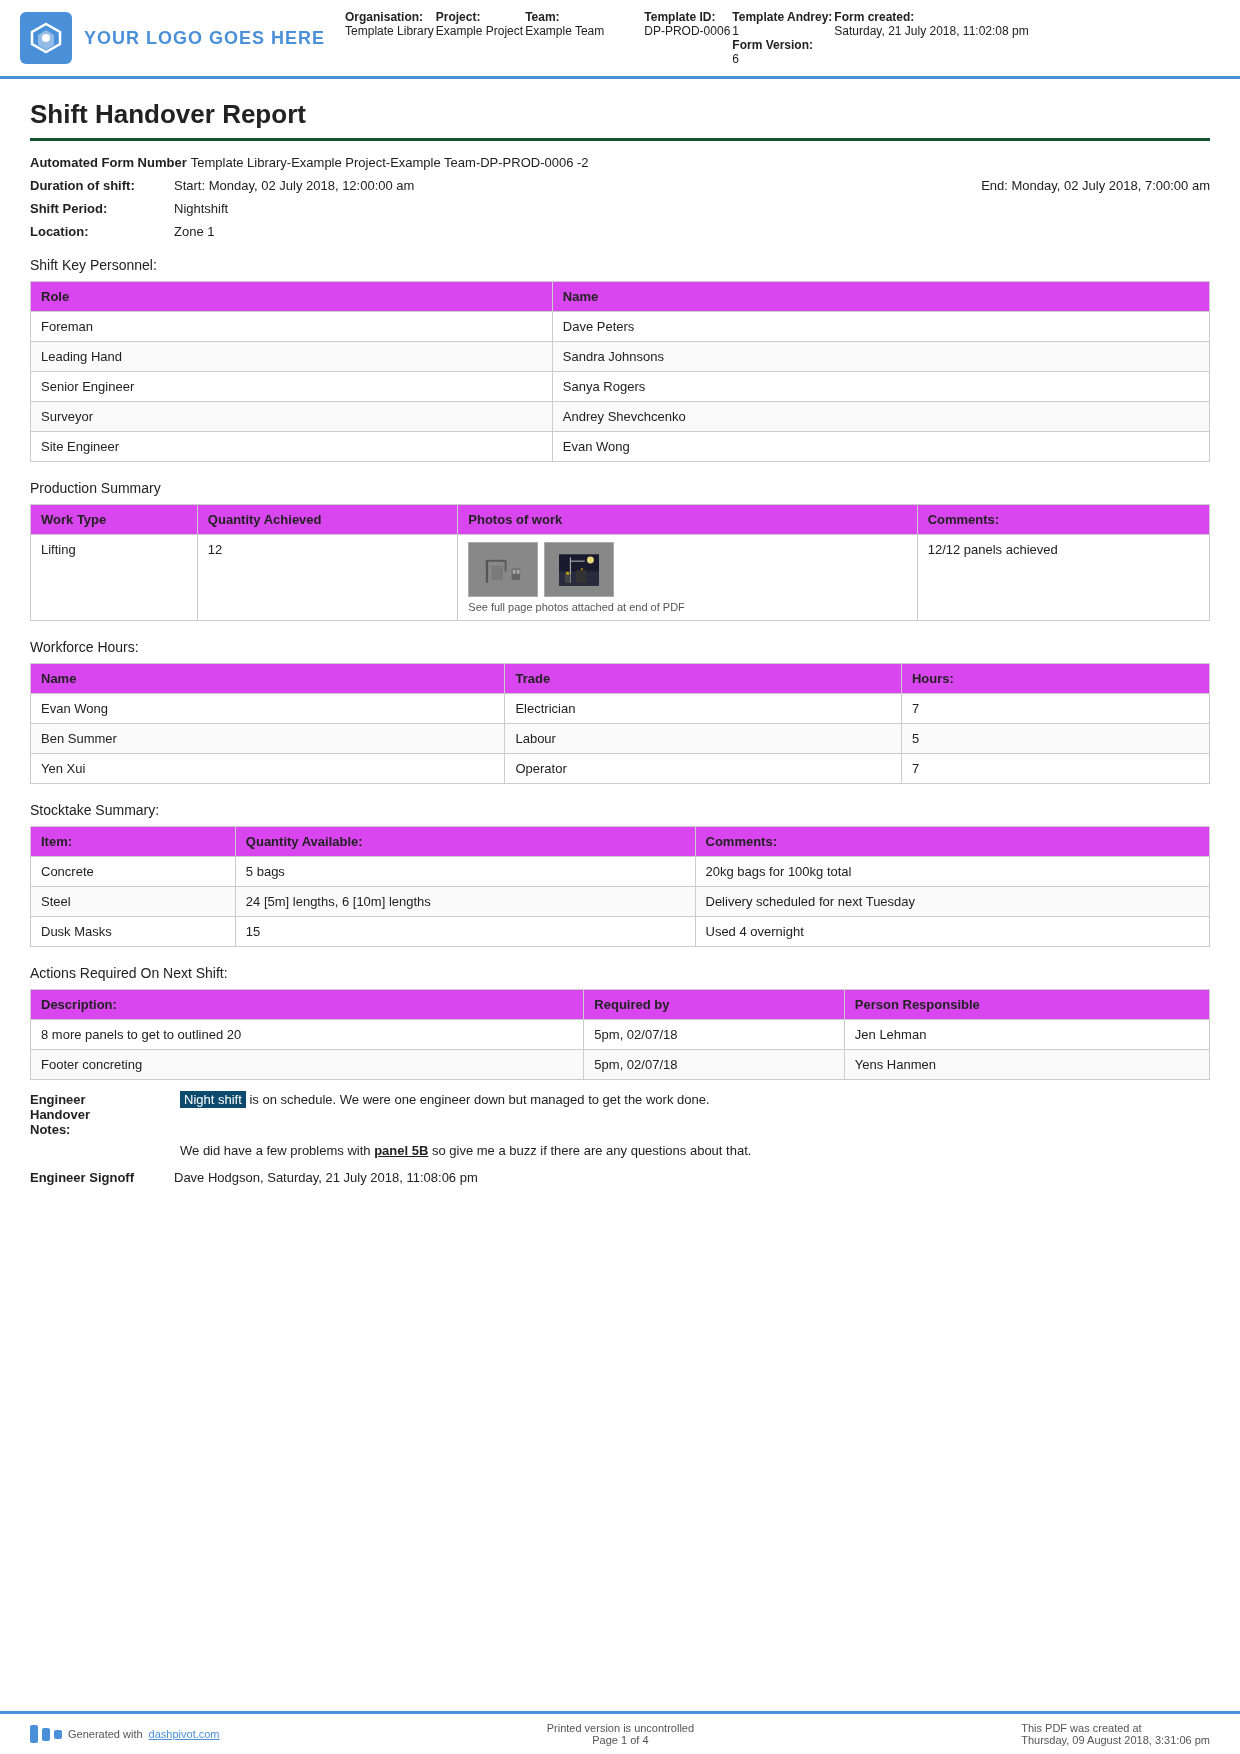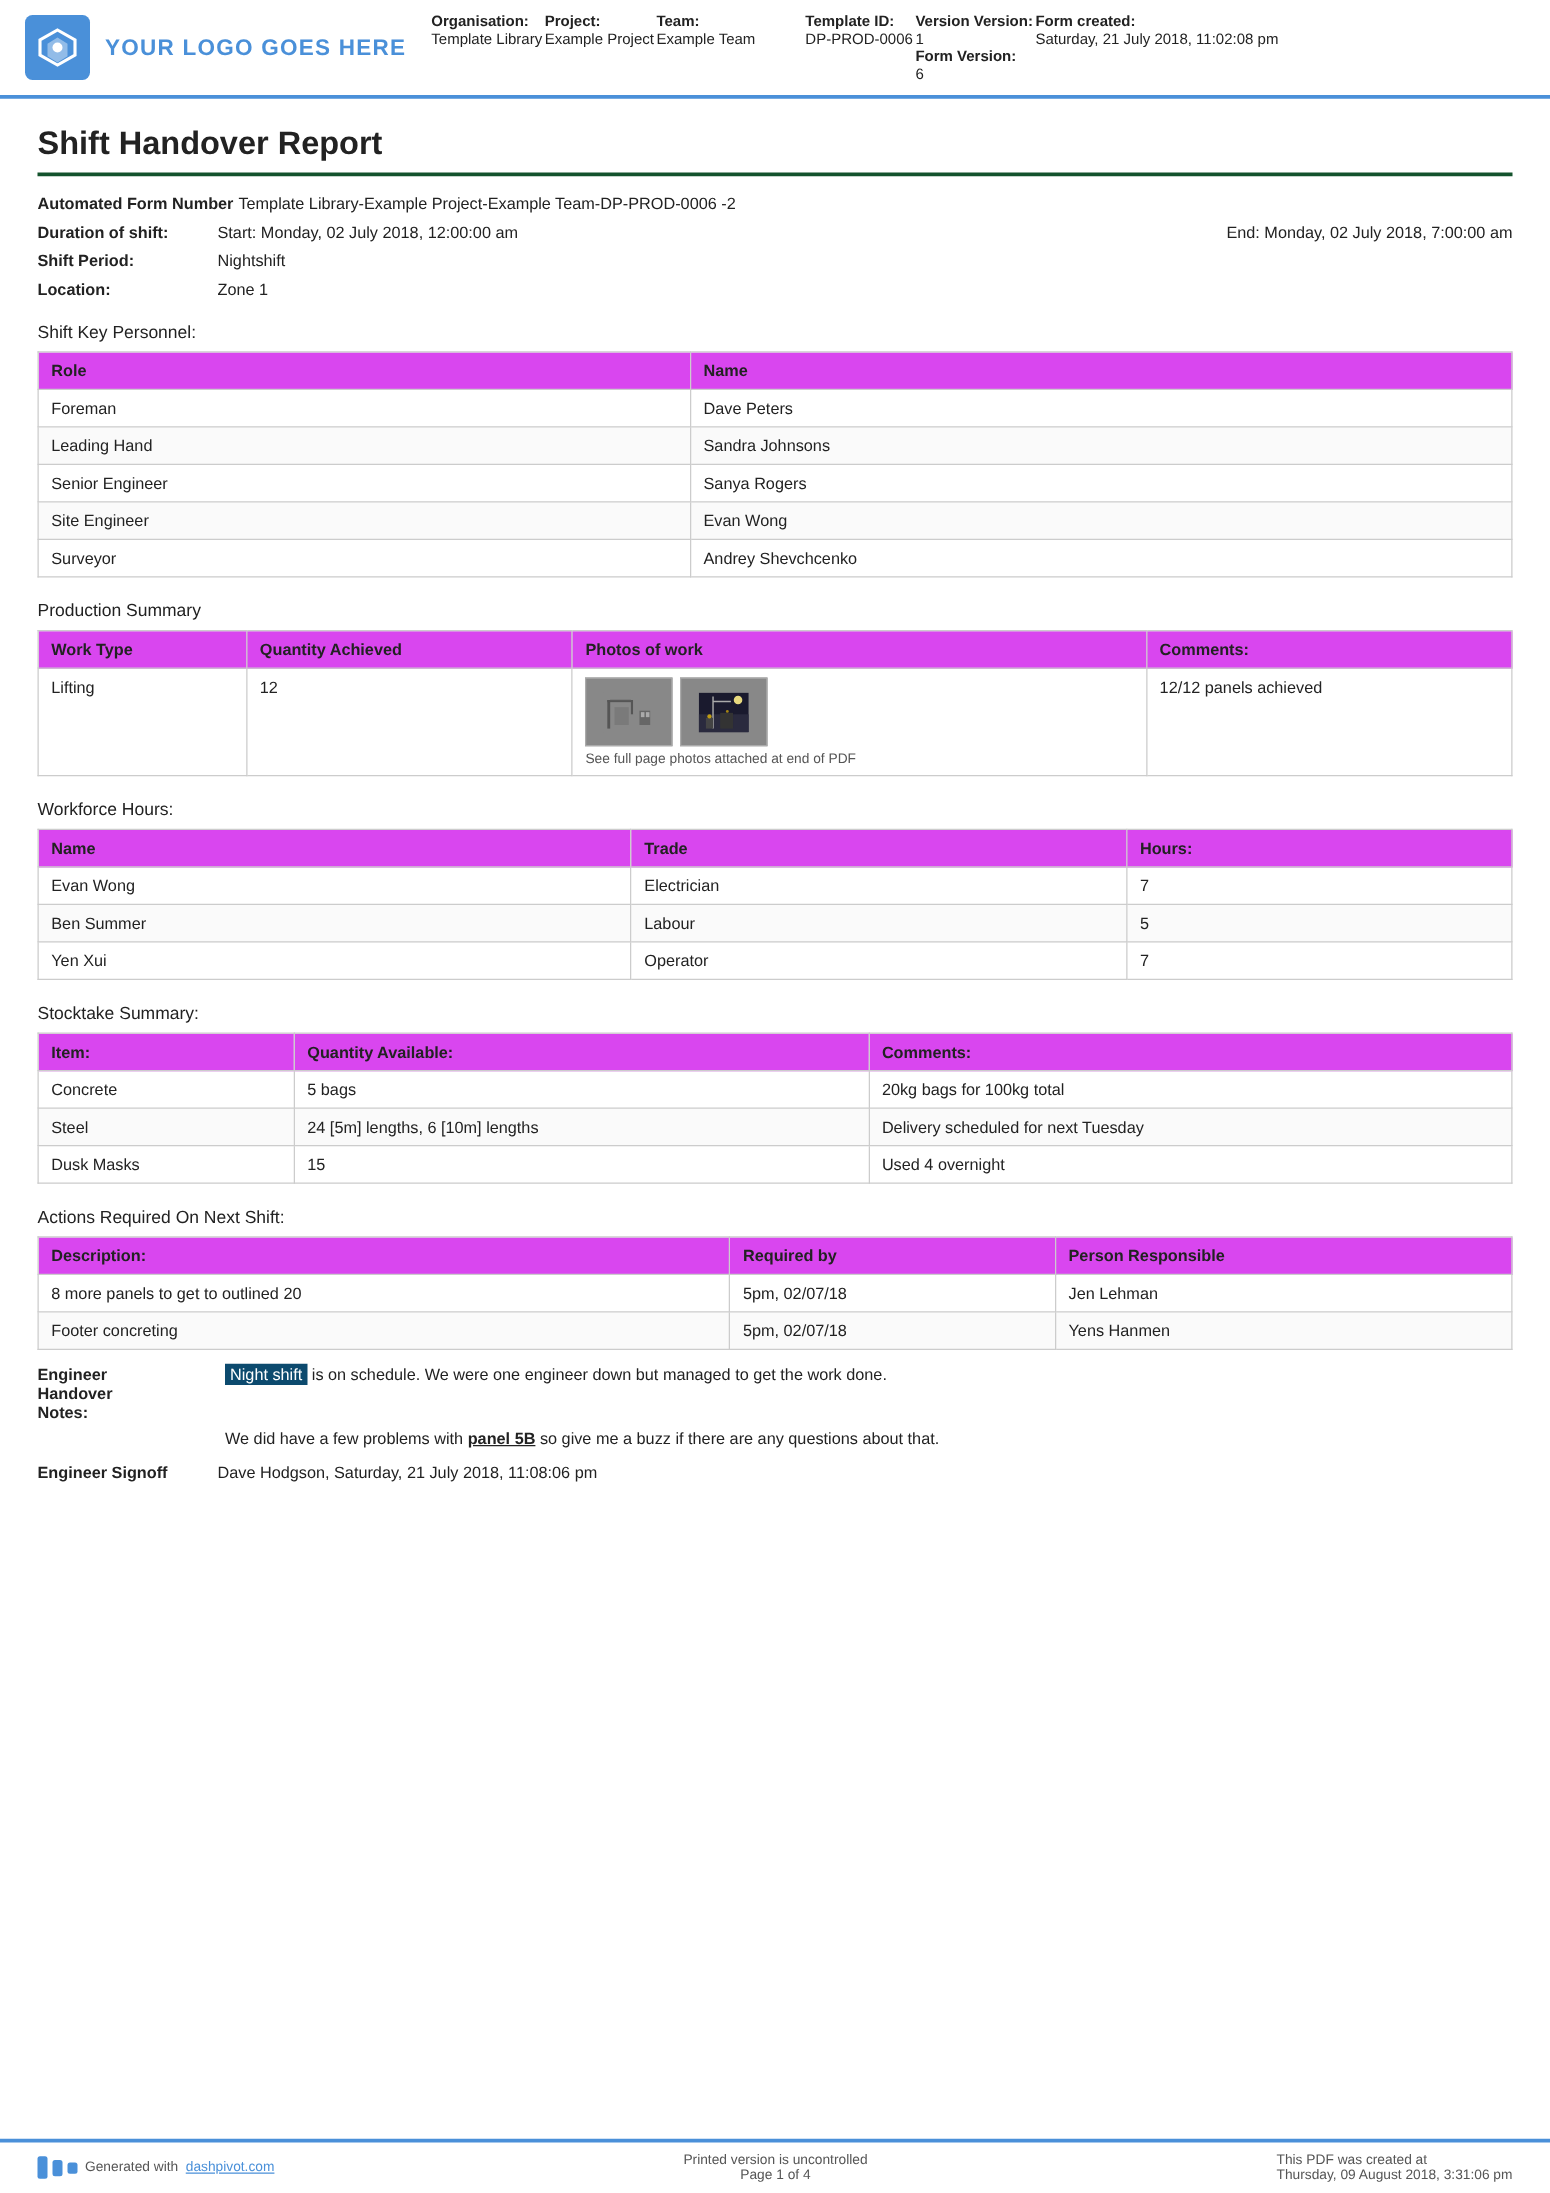--- a/index.html
+++ b/index.html
@@ -91,21 +91,21 @@
           <span style="font-weight:bold">Team:</span>
           <span>Example Team</span>
         </span>
       </div>
       <div class="meta-col meta-right">
         <span>
           <span style="font-weight:bold">Template ID:</span>
           <span>DP-PROD-0006</span>
         </span>
         <span>
-          <span style="font-weight:bold">Version Version:</span>
+          <span style="font-weight:bold">Template Andrey:</span>
           <span>1</span>
           <span style="font-weight:bold">Form Version:</span>
           <span>6</span>
         </span>
         <span>
           <span style="font-weight:bold">Form created:</span>
           <span>Saturday, 21 July 2018, 11:02:08 pm</span>
         </span>
       </div>
     </div>
@@ -151,26 +151,26 @@
           </tr>
           <tr>
             <td>Leading Hand</td>
             <td>Sandra Johnsons</td>
           </tr>
           <tr>
             <td>Senior Engineer</td>
             <td>Sanya Rogers</td>
           </tr>
           <tr>
+            <td>Surveyor</td>
+            <td>Andrey Shevchcenko</td>
+          </tr>
+          <tr>
             <td>Site Engineer</td>
             <td>Evan Wong</td>
-          </tr>
-          <tr>
-            <td>Surveyor</td>
-            <td>Andrey Shevchcenko</td>
           </tr>
         </tbody>
     </table>
 
     <div class="section-title">Production Summary</div>
     <table>
       <thead>
         <tr>
           <th>Work Type</th>
           <th>Quantity Achieved</th>

